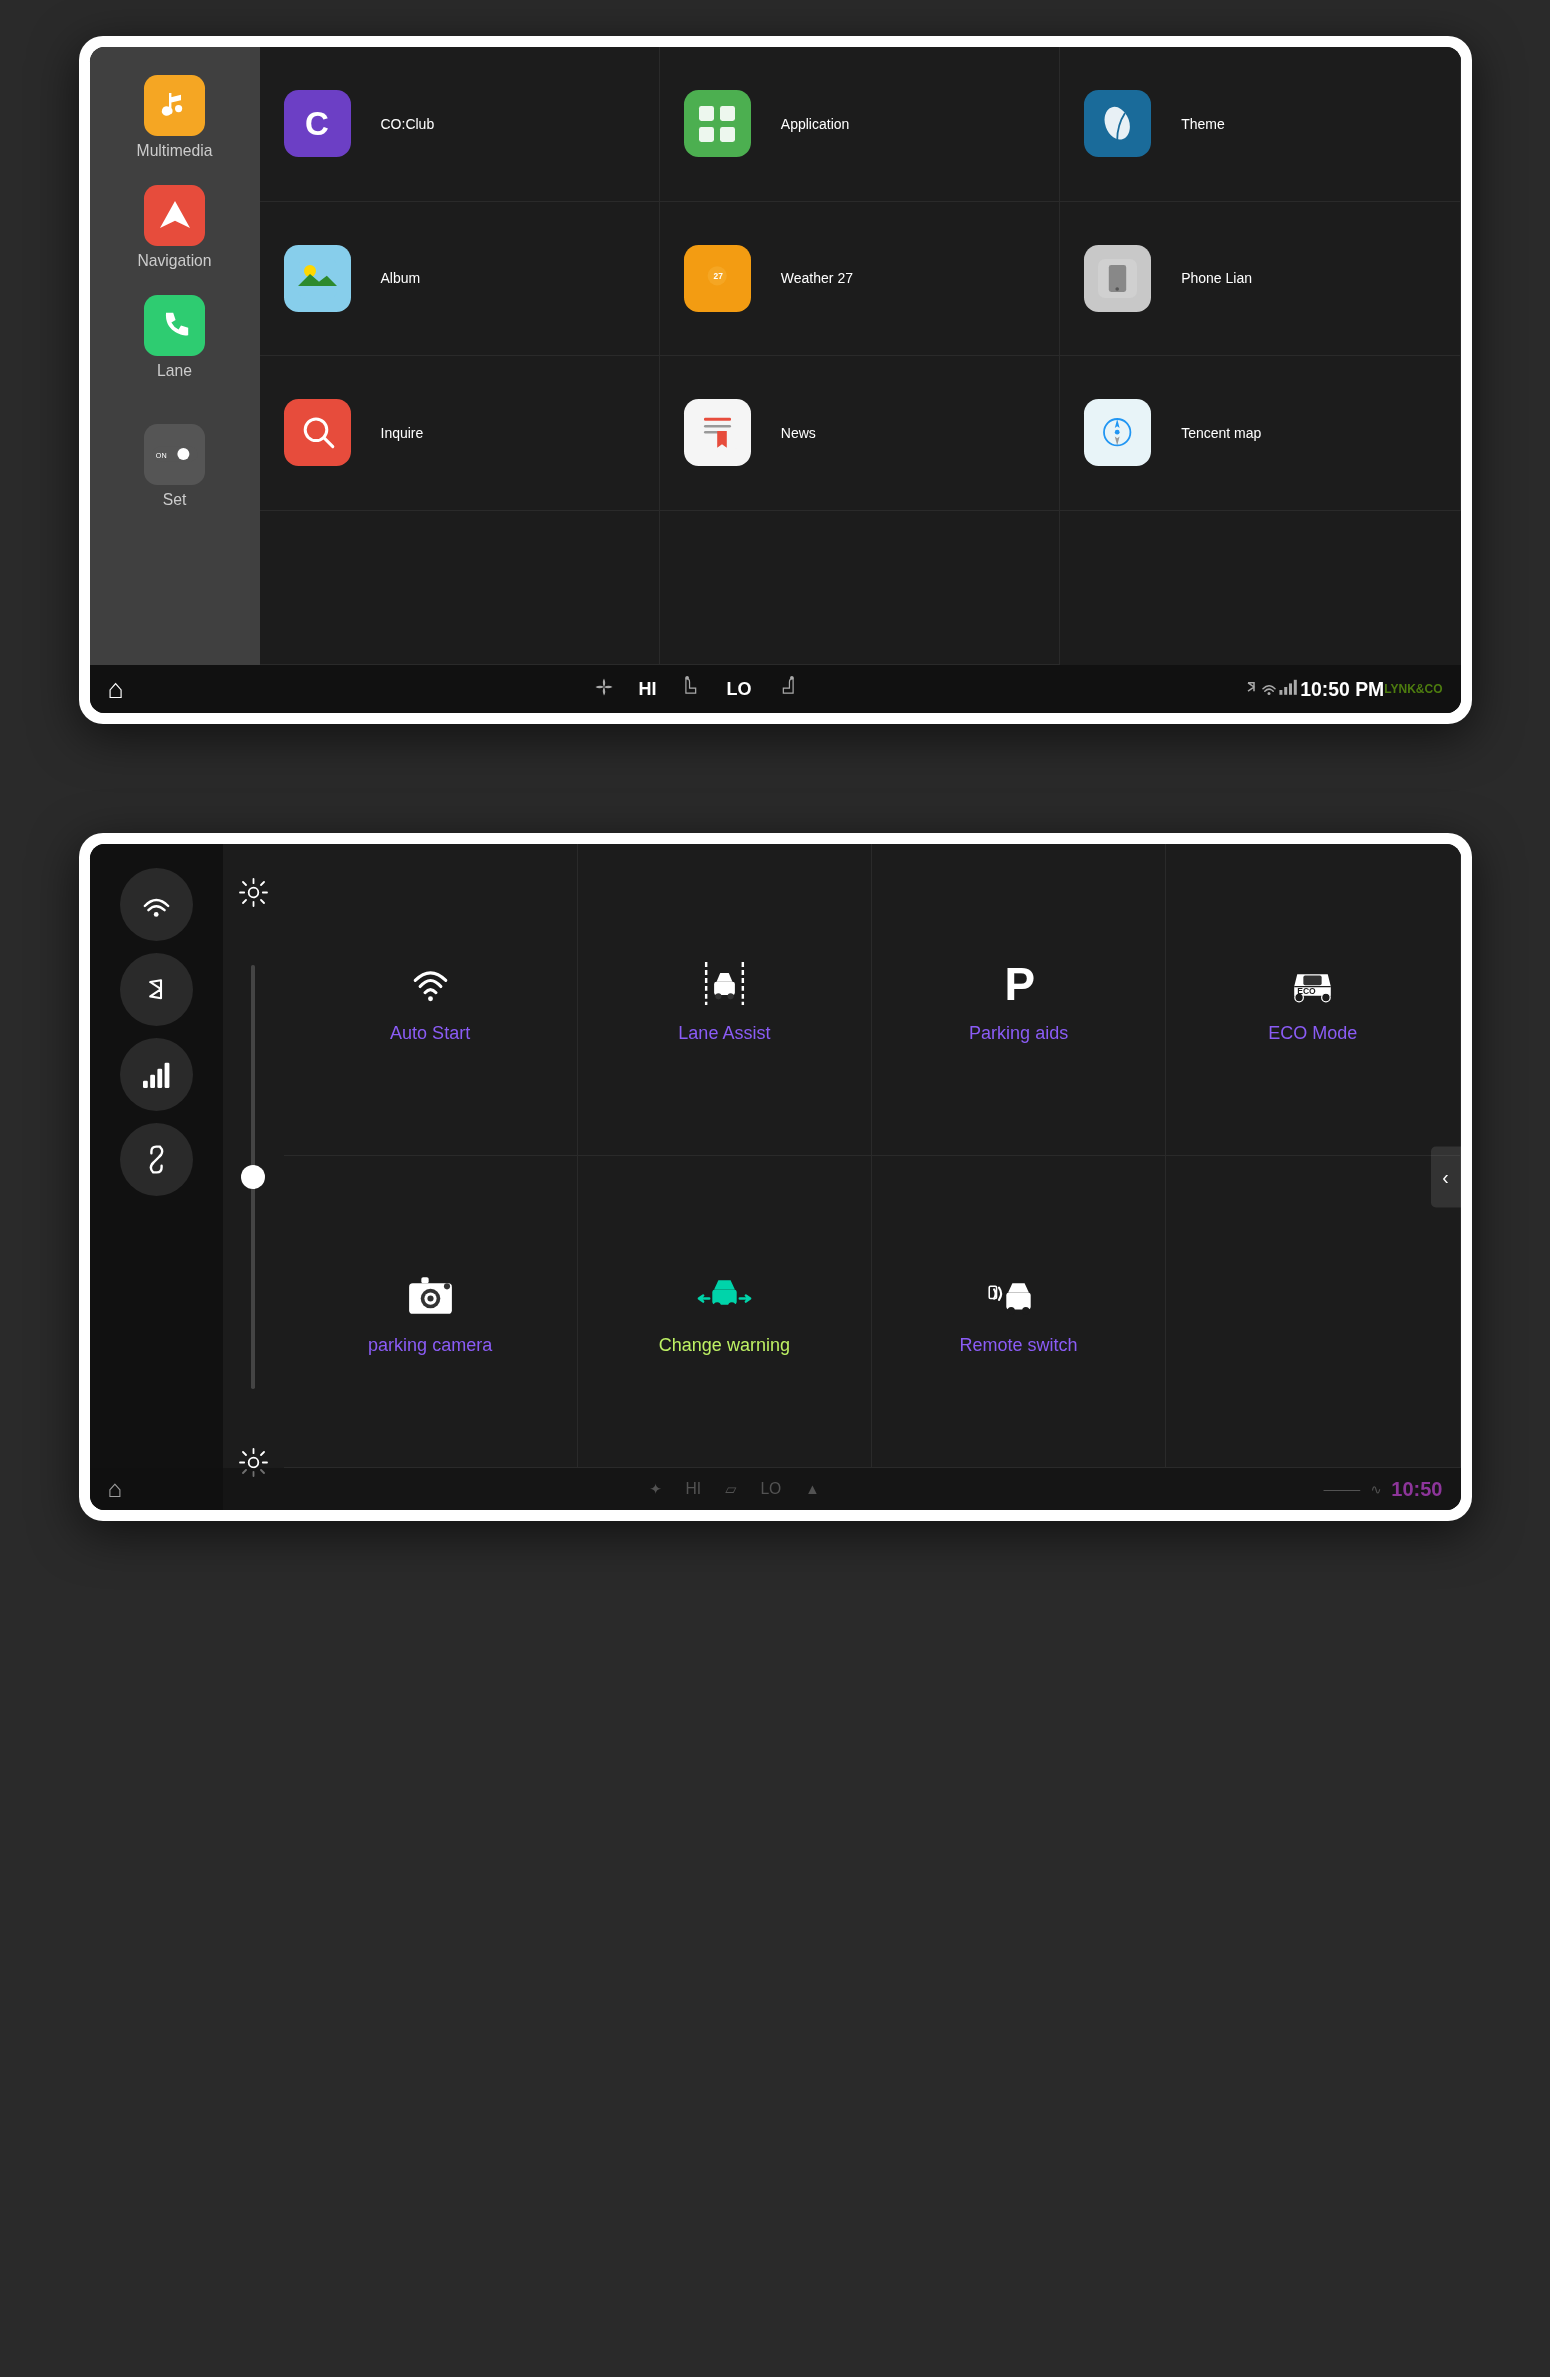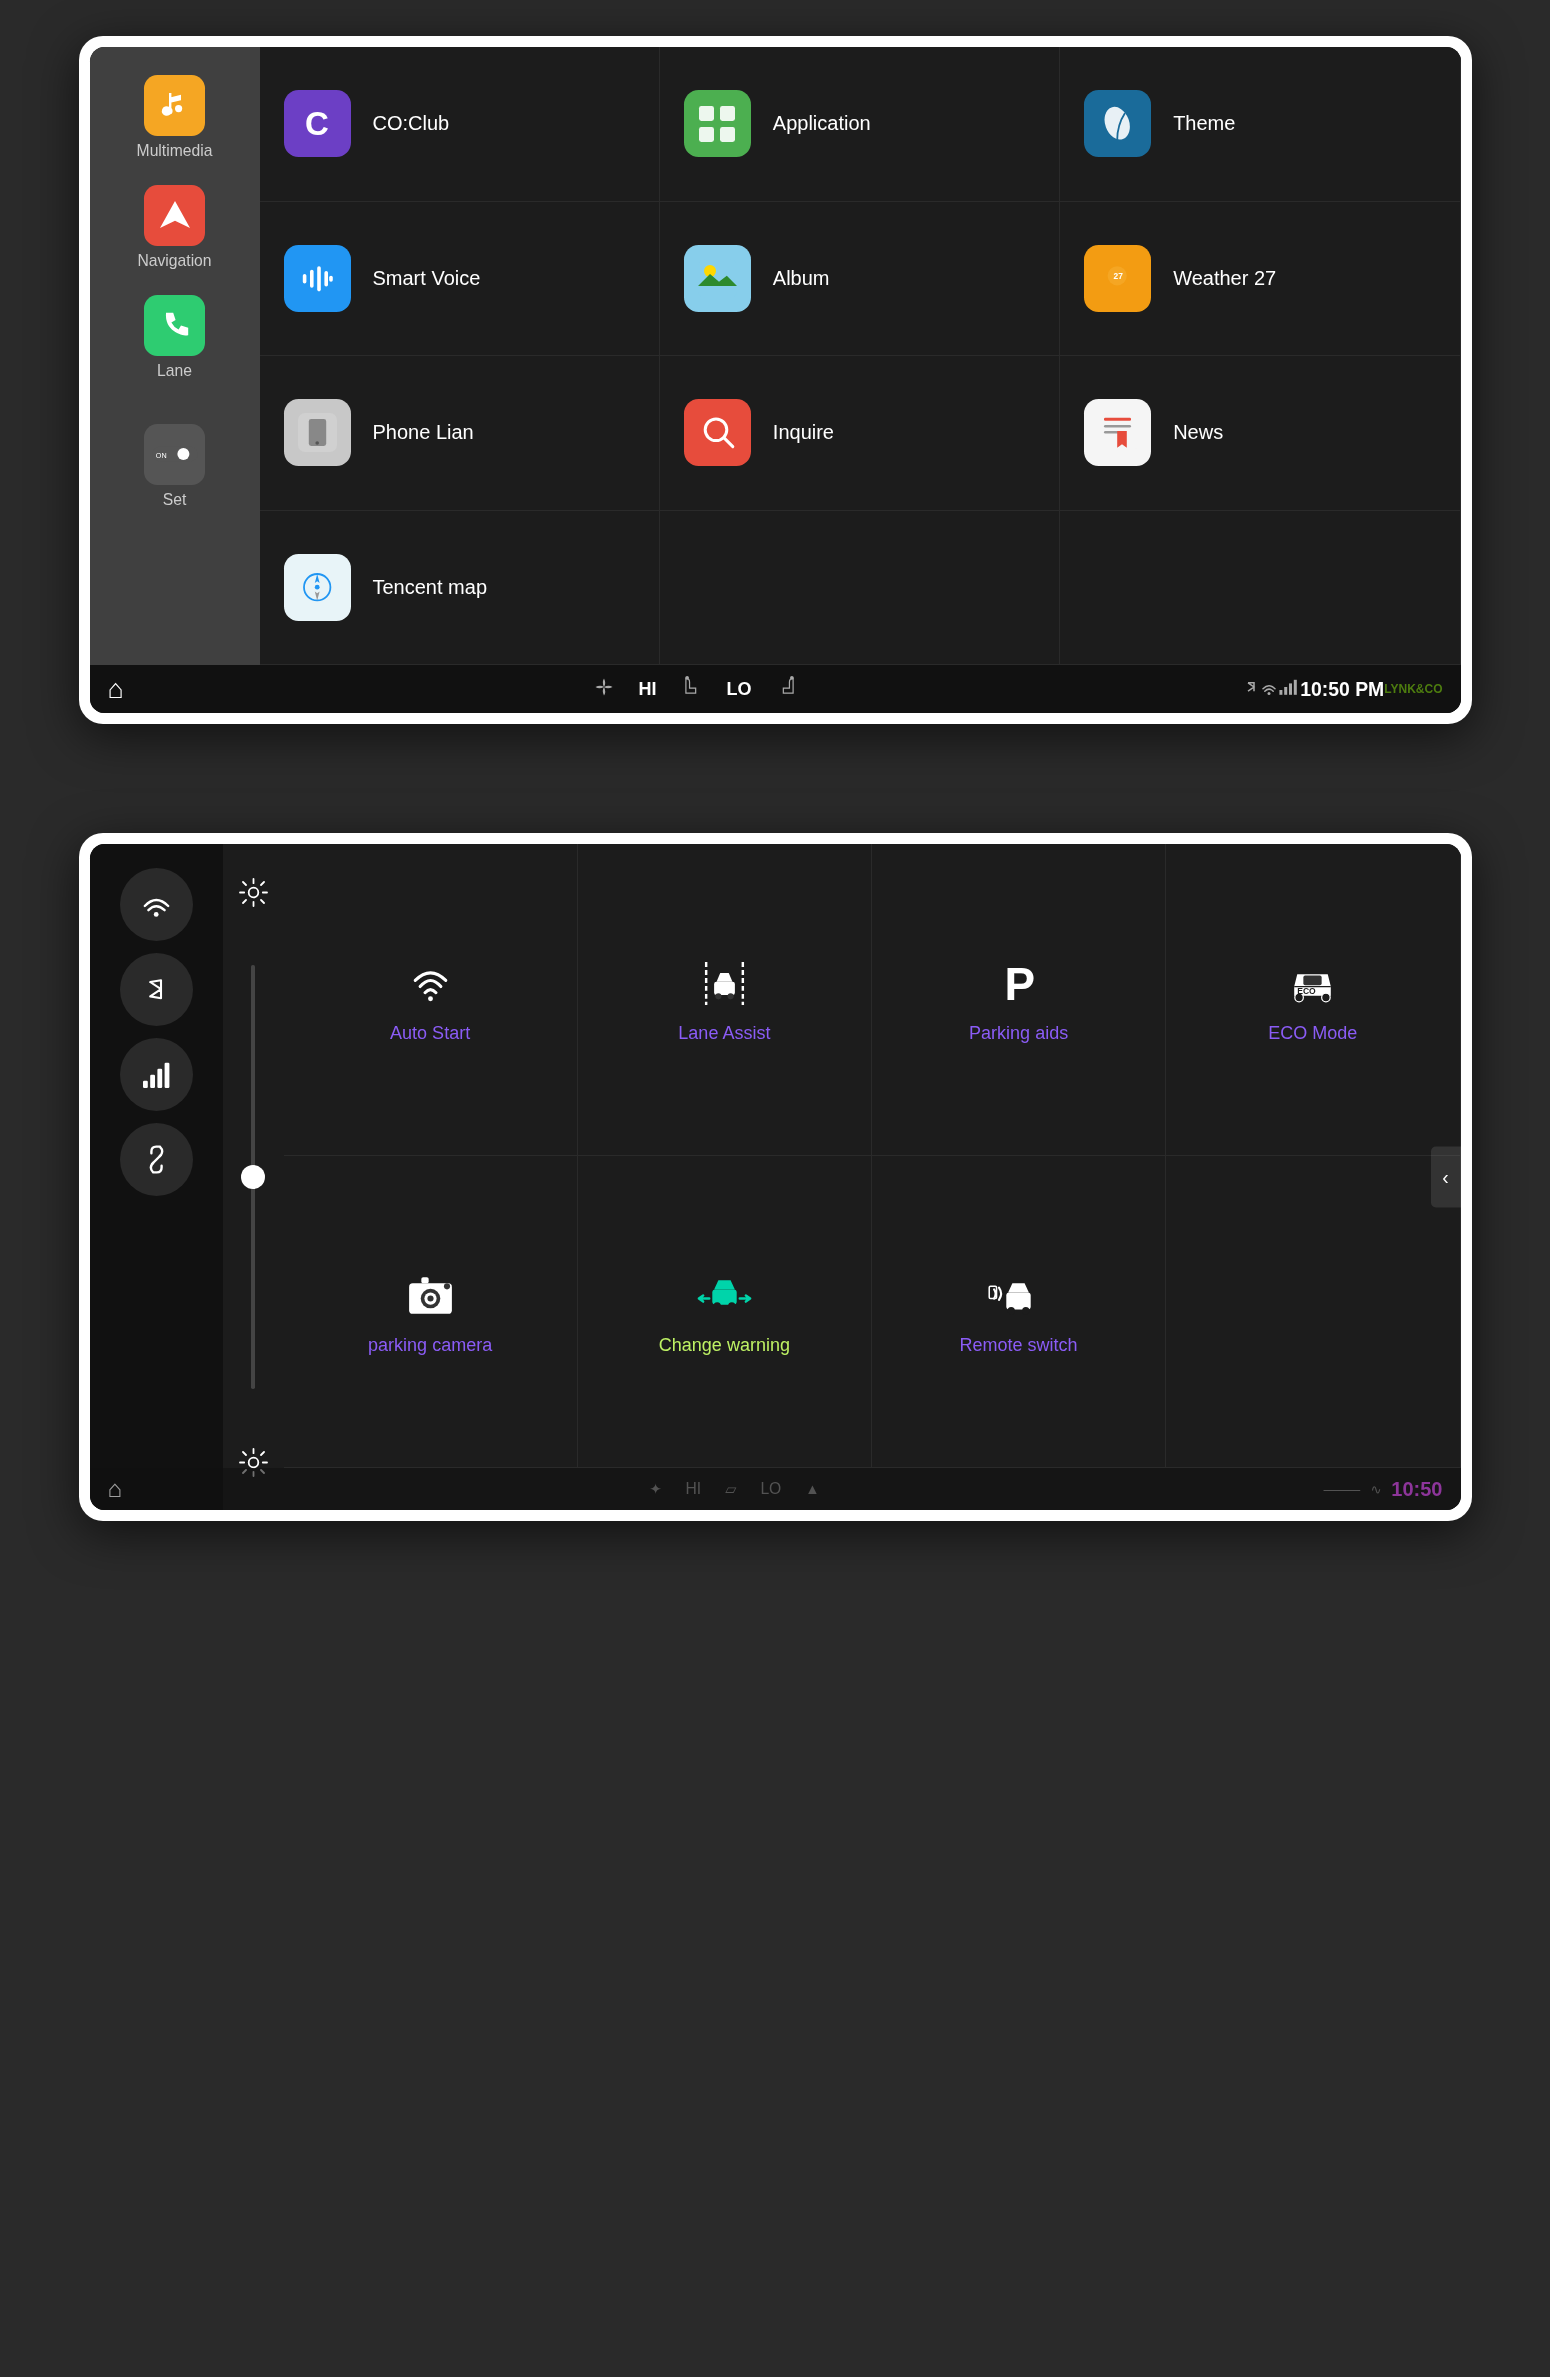--- a/index.html
+++ b/index.html
@@ -109,22 +109,22 @@
       border-radius: 14.5px;
       overflow: hidden;
       flex-shrink: 0;
       display: flex;
       align-items: center;
       justify-content: center;
     }
 
     .app-name {
       color: #ffffff;
-      font-size: 20px;
-      margin-left: 22px;
+      font-size: 14px;
+      margin-left: 30px;
       font-weight: 400;
     }
 
     
     .status-bar {
       position: absolute;
       bottom: 0;
       left: 0;
       right: 0;
       height: 48px;
@@ -375,32 +375,20 @@
           <div class="app-icon-wrap icon-theme">
 
             <svg width="39" height="39" viewBox="0 0 65 65" fill="none">
               <ellipse cx="32" cy="32" rx="20" ry="28" fill="white" opacity="0.9" transform="rotate(-20 32 32)"></ellipse>
               <path d="M32 60 Q32 35 45 15" stroke="#1a6b9a" stroke-width="3" fill="none"></path>
             </svg>
           </div>
           <span class="app-name">Theme</span>
         </div>
 
-        <div class="app-cell">
-          <div class="app-icon-wrap icon-smart-voice">
-            <svg width="39" height="39" viewBox="0 0 65 65" fill="none">
-              <rect x="8" y="25" width="6" height="16" rx="3" fill="white"></rect>
-              <rect x="20" y="18" width="6" height="30" rx="3" fill="white"></rect>
-              <rect x="32" y="12" width="6" height="42" rx="3" fill="white"></rect>
-              <rect x="44" y="20" width="6" height="26" rx="3" fill="white"></rect>
-              <rect x="52" y="28" width="6" height="10" rx="3" fill="white"></rect>
-            </svg>
-          </div>
-          <span class="app-name">Smart Voice</span>
-        </div>
 
         <div class="app-cell">
           <div class="app-icon-wrap icon-album">
             <svg width="39" height="39" viewBox="0 0 65 65" fill="none">
               <rect width="65" height="65" fill="#87ceeb" rx="12"></rect>
               <circle cx="20" cy="20" r="10" fill="#ffd700"></circle>
               <path d="M0 45 L20 25 L35 38 L48 28 L65 45 Z" fill="#2d8a2d"></path>
             </svg>
           </div>
           <span class="app-name">Album</span>

